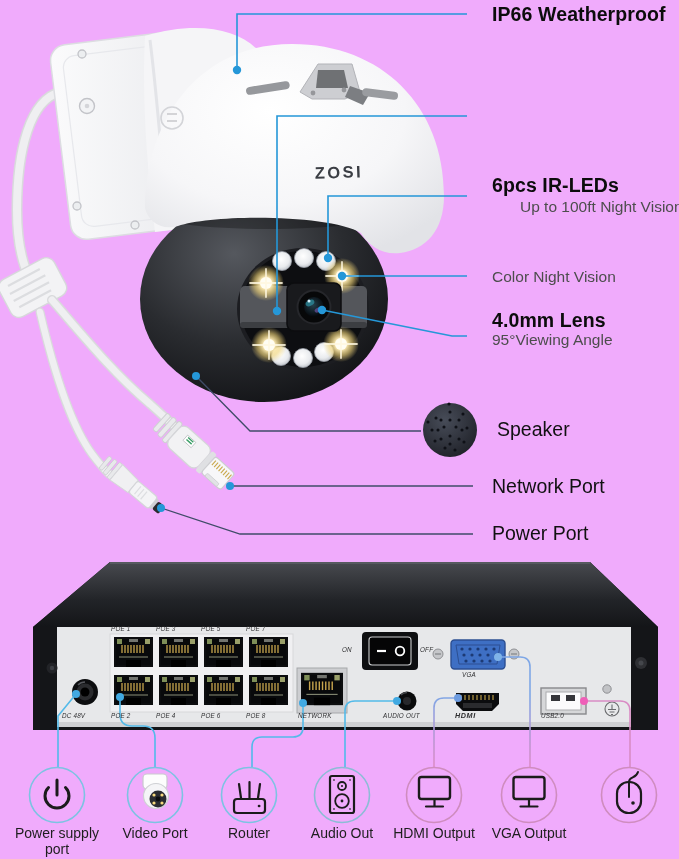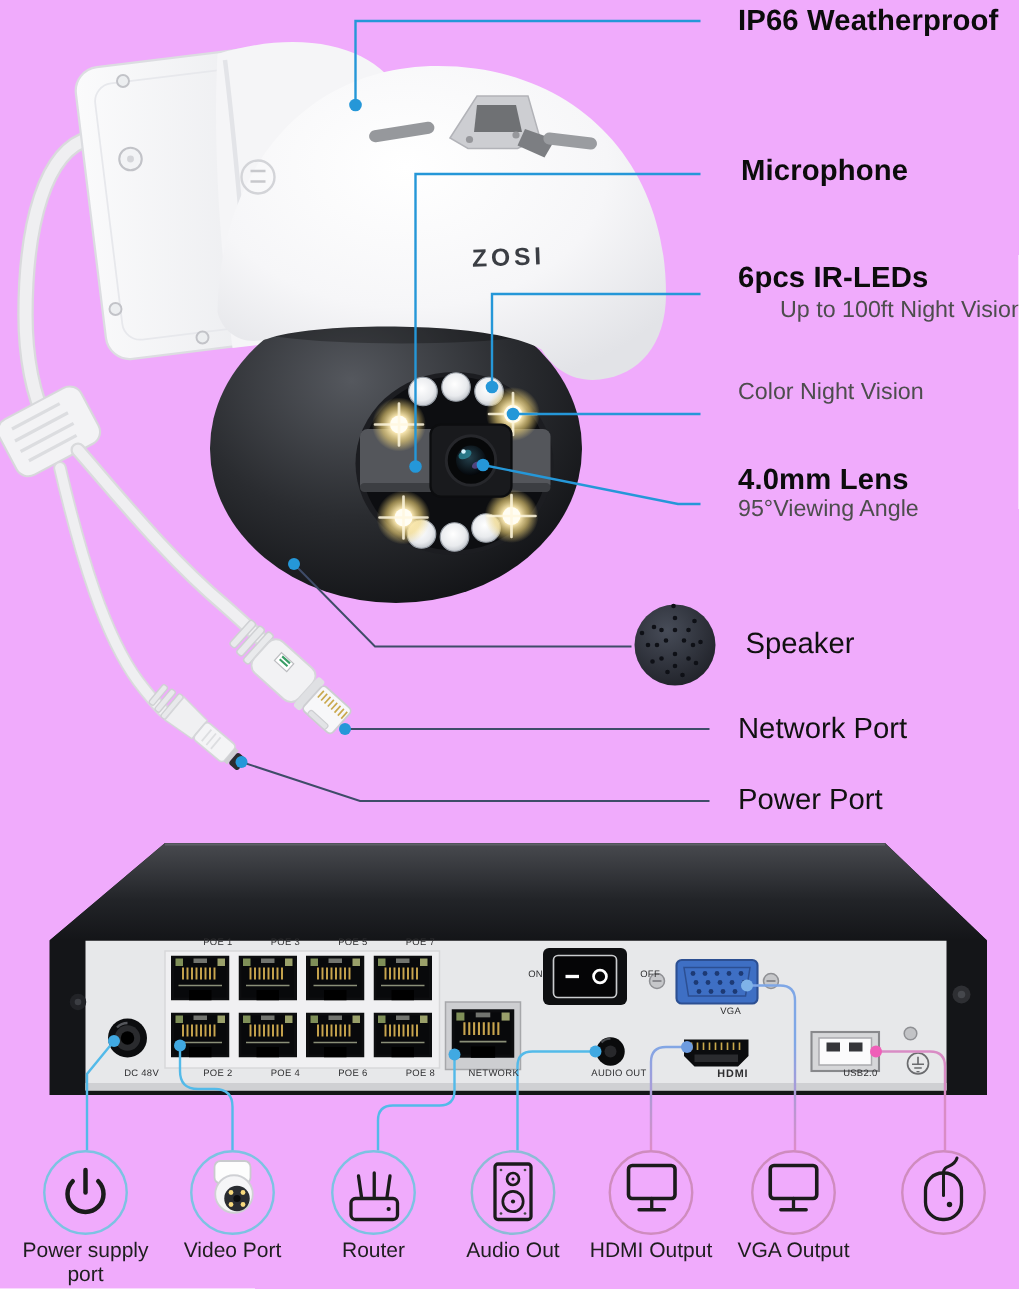--- a/index.html
+++ b/index.html
@@ -6,21 +6,21 @@
   .stage{
     position:relative;width:679px;height:859px;background:#f0abfc;overflow:hidden;
     font-family:"Liberation Sans", sans-serif;
   }
   .stage svg{position:absolute;left:0;top:0;}
   .txt{position:absolute;white-space:nowrap;}
   .lbl{font-size:19.5px;font-weight:700;color:#0c0c0c;letter-spacing:.1px;}
   .lbl-md{font-size:19.5px;font-weight:500;color:#111;}
   .sub{font-size:15.5px;font-weight:400;color:#4d4d4d;}
   .brand{font-size:16.5px;font-weight:700;color:#3b3e44;letter-spacing:2.5px;transform:rotate(-2deg);}
-  .tiny{position:absolute;font-size:6.3px;color:#2e2e30;letter-spacing:.2px;text-align:right;white-space:nowrap;}
+  .tiny{position:absolute;font-size:6.3px;color:#2e2e30;letter-spacing:.2px;text-align:left;white-space:nowrap;font-style:italic;}
   .tiny-b{font-weight:700;font-size:7.2px;letter-spacing:.6px;}
   .legend-lbl{position:absolute;top:826px;width:92px;text-align:center;font-size:14px;
     line-height:1.14;color:#1e1e1e;white-space:normal;}
 </style>
 </head>
 <body>
 
 <div class="stage">
 
 <svg width="679" height="859" viewBox="0 0 679 859">
@@ -424,24 +424,23 @@
     <g stroke="#1b1b1b" fill="none" stroke-linecap="round">
       <rect x="617" y="782" width="24" height="31" rx="11.5" stroke-width="2.2"></rect>
       <path d="M629,782 V797" stroke-width="2"></path>
       <circle cx="633" cy="803" r="1.8" fill="#1b1b1b" stroke="none"></circle>
       <path d="M629,782 C629,776 636,779 638,772" stroke-width="2"></path>
     </g>
   </g>
 </svg>
 
 <div class="txt lbl" style="left:492px;top:3px;">IP66 Weatherproof</div>
-<div class="txt lbl" style="left:494px;top:103px;">Microphone</div>
 <div class="txt lbl" style="left:492px;top:174px;">6pcs IR-LEDs</div>
 <div class="txt sub" style="left:520px;top:198px;">Up to 100ft Night Vision</div>
-<div class="txt sub" style="left:492px;top:253px;">Color Night Vision</div>
+<div class="txt sub" style="left:492px;top:268px;">Color Night Vision</div>
 <div class="txt lbl" style="left:492px;top:309px;">4.0mm Lens</div>
 <div class="txt sub" style="left:492px;top:331px;">95°Viewing Angle</div>
 <div class="txt lbl-md" style="left:497px;top:418px;">Speaker</div>
 <div class="txt lbl-md" style="left:492px;top:475px;">Network Port</div>
 <div class="txt lbl-md" style="left:492px;top:522px;">Power Port</div>
 
 <div class="txt brand" style="left:310px;top:163px;width:58px;text-align:center;">ZOSI</div>
 
 <div class="tiny" style="left:111px;top:625px;width:44px;">POE 1</div>
 <div class="tiny" style="left:156px;top:625px;width:44px;">POE 3</div>

